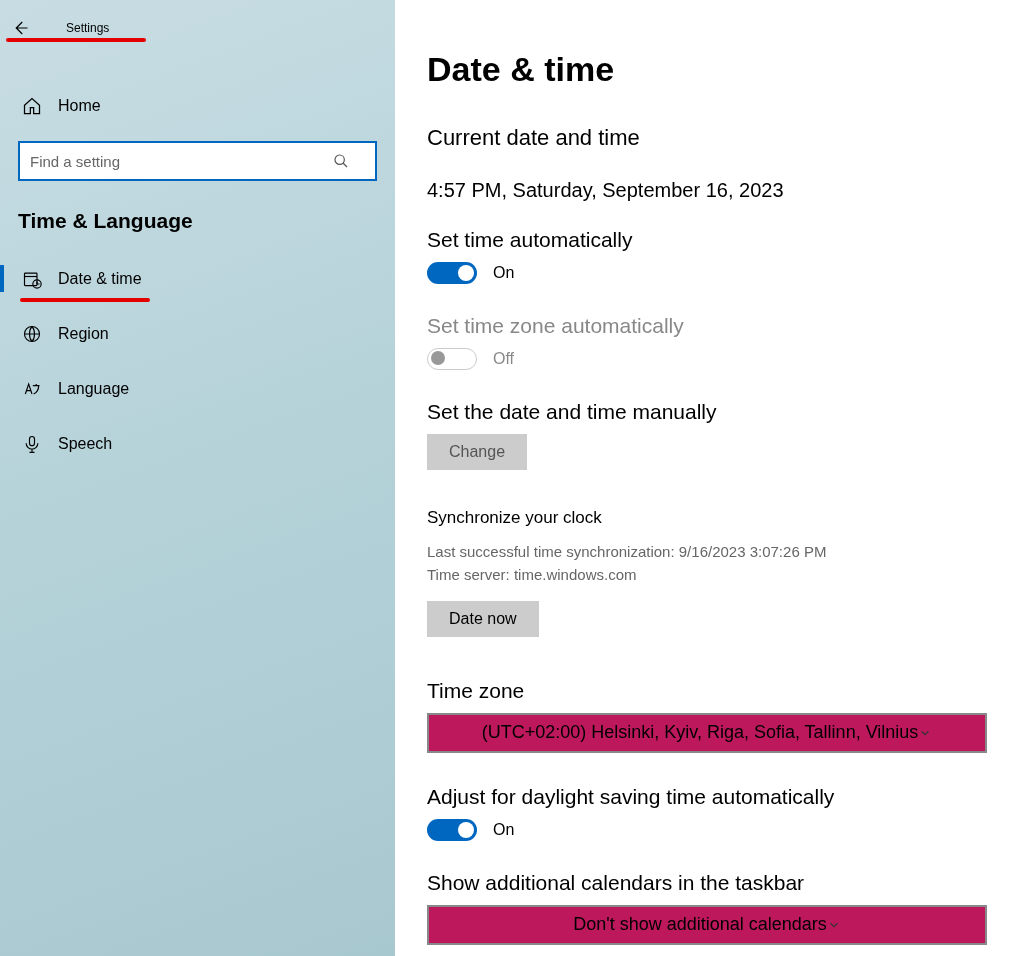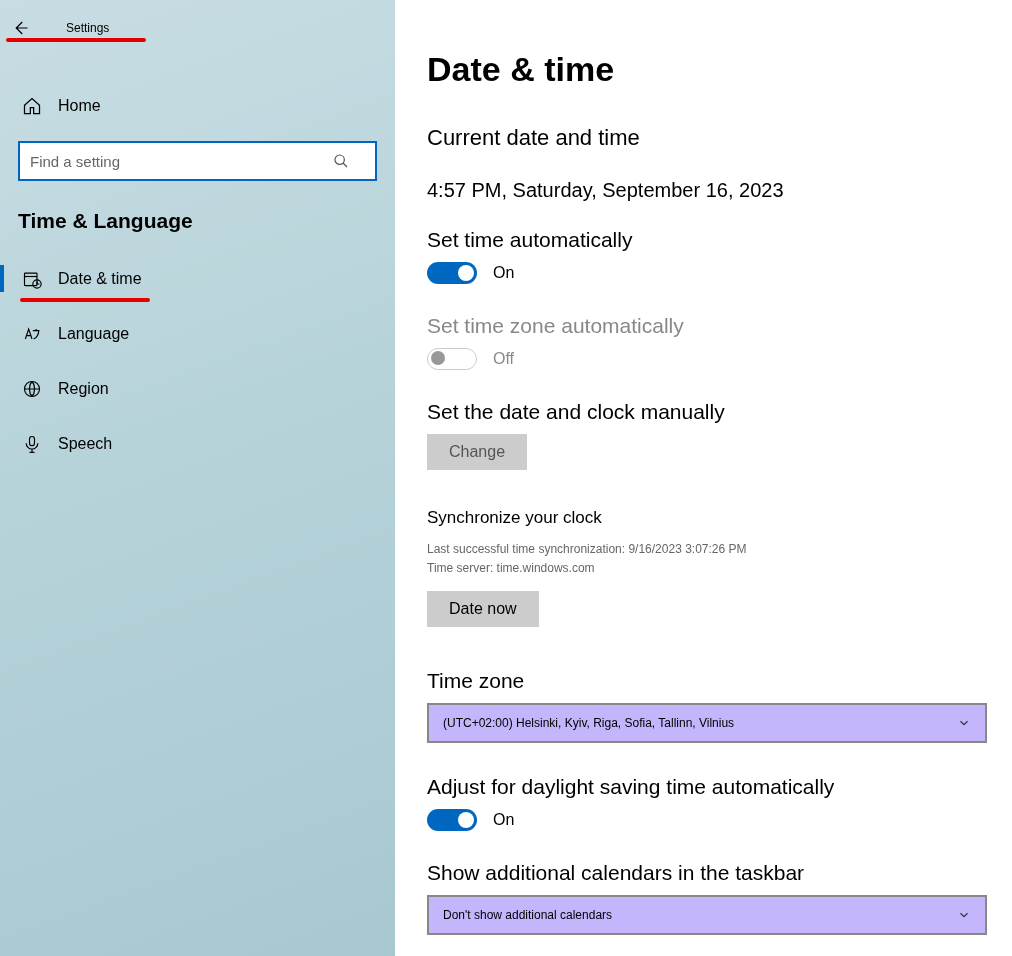--- a/index.html
+++ b/index.html
@@ -135,32 +135,32 @@
   .btn {
     display: inline-block;
     padding: 9px 22px;
     background: #ccc;
     font-size: 16px;
     cursor: pointer;
     border: none;
   }
   .btn.dim { color: #555; background: #ccc; }
   .group { margin-bottom: 30px; }
-  .sync-group .info { color: #666; font-size: 12px; line-height: 1.55; margin-bottom: 14px; }
+  .sync-group .info { color: #666; font-size: 15px; line-height: 1.55; margin-bottom: 14px; }
   .dropdown {
     width: 560px;
     height: 40px;
     border: 2px solid #888;
     display: flex;
     align-items: center;
-    justify-content: space-between;
+    justify-content: center;
     padding: 0 14px;
     cursor: pointer;
-    font-size: 12px;
-    background: #c4b5fd;
+    font-size: 18px;
+    background: #be185d;
   }
   .chev { color: #333; }
   svg { display: block; }
 </style>
 </head>
 <body>
 
 <div class="sidebar">
 
   <div class="top-row">
@@ -203,35 +203,35 @@
           <path d="M18 15 V18 H21"></path>
       </svg>
     </span>
     <span class="label">Date &amp; time</span>
     <div class="red-underline-nav"></div>
   </div>
 
   <div class="nav-item">
     <span class="icon-slot">
       <svg width="20" height="20" viewBox="0 0 24 24" fill="none" stroke="#000" stroke-width="1.4">
+        <circle cx="12" cy="12" r="9"></circle>
+          <path d="M3 12 H21 M12 3 C8 7 8 17 12 21 M12 3 C16 7 16 17 12 21"></path>
+      </svg>
+    </span>
+    <span class="label">Region</span>
+  </div>
+
+  <div class="nav-item">
+    <span class="icon-slot">
+      <svg width="20" height="20" viewBox="0 0 24 24" fill="none" stroke="#000" stroke-width="1.4">
         <path d="M4 18 L8 6 L12 18 M5.5 14 H10.5"></path>
           <path d="M13 8 H21 M17 8 V6 M14 18 C18 16 20 12 20 8"></path>
       </svg>
     </span>
     <span class="label">Language</span>
-  </div>
-
-  <div class="nav-item">
-    <span class="icon-slot">
-      <svg width="20" height="20" viewBox="0 0 24 24" fill="none" stroke="#000" stroke-width="1.4">
-        <circle cx="12" cy="12" r="9"></circle>
-          <path d="M3 12 H21 M12 3 C8 7 8 17 12 21 M12 3 C16 7 16 17 12 21"></path>
-      </svg>
-    </span>
-    <span class="label">Region</span>
   </div>
 
   <div class="nav-item">
     <span class="icon-slot">
       <svg width="20" height="20" viewBox="0 0 24 24" fill="none" stroke="#000" stroke-width="1.4">
         <rect x="9" y="3" width="6" height="11" rx="3"></rect>
           <path d="M5 11 A7 7 0 0 0 19 11 M12 18 V22 M9 22 H15"></path>
       </svg>
     </span>
     <span class="label">Speech</span>
@@ -258,21 +258,21 @@
     <div class="setting-label disabled-text">Set time zone automatically</div>
     <div class="toggle-row">
       <div class="toggle off disabled">
           <div class="knob"></div>
         </div>
       <span class="toggle-state disabled-text">Off</span>
     </div>
   </div>
 
   <div class="group">
-    <div class="setting-label">Set the date and clock manually</div>
+    <div class="setting-label">Set the date and time manually</div>
     <button class="btn dim">Change</button>
   </div>
 
   <div class="group sync-group" style="margin-top:38px;">
     <div class="setting-label" style="font-size:17px;margin-bottom:12px;">Synchronize your clock</div>
     <div class="info">
       <div>Last successful time synchronization: 9/16/2023 3:07:26 PM</div>
       <div>Time server: time.windows.com</div>
     </div>
     <button class="btn" style="background:#ccc;">Date now</button>

